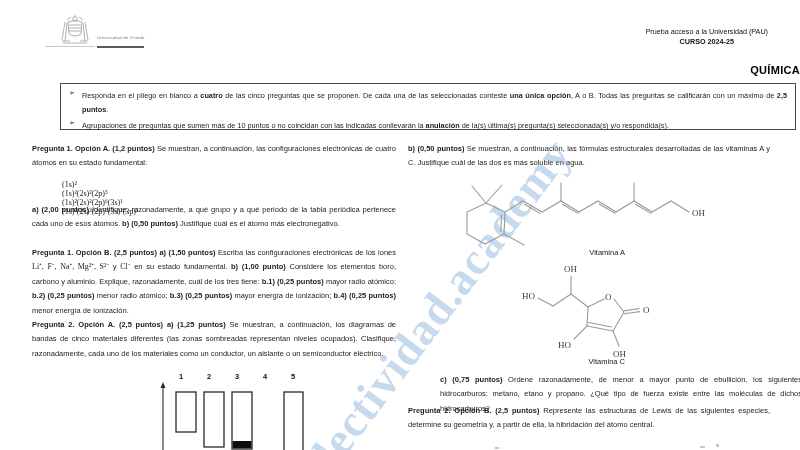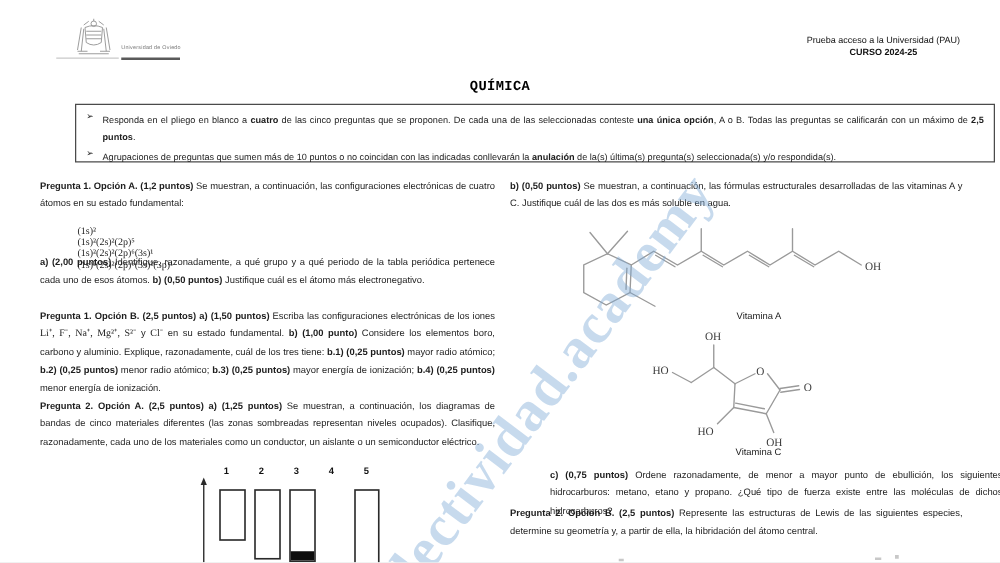--- a/index.html
+++ b/index.html
@@ -12,21 +12,21 @@
   .abs { position:absolute; }
   .para { text-align:justify; font-size:7.5px; line-height:14.4px; color:#1d1d1d; }
   .para .b { font-weight:bold; }
   .para .serif { font-family:"Liberation Serif", serif; font-size:8px; }
   
   .uni-name { font-size:4.3px; color:#777; letter-spacing:0.2px; }
   .hline-light { background:#c9c9c9; height:1px; }
   .hline-dark { background:#5a5a5a; height:2px; }
   .pau { text-align:center; font-size:7.2px; line-height:10px; color:#111; }
   .pau .l2 { font-weight:bold; }
-  .doc-title { width:100%; text-align:center; font-size:11px; font-weight:bold; letter-spacing:0.3px; color:#000;font-family:Liberation Mono, monospace; }
+  .doc-title { width:100%; text-align:right; font-size:11px; font-weight:bold; letter-spacing:0.3px; color:#000; }
   
   .instr-box { border:1px solid #4a4a4a; padding:5px 8px 0 8px; }
   .instr-row { display:flex; margin-bottom:2.5px; }
   .instr-bullet { width:13px; flex:0 0 13px; font-size:7px; color:#222; }
   .instr-text { flex:1; }
   
   .configs { display:flex; justify-content:space-between; padding-left:30px; padding-right:18px;
              font-family:"Liberation Serif", serif; font-size:8px; color:#222;flex-direction:column; }
   
   .chem-label { text-align:right; font-size:7.5px; color:#222; }

